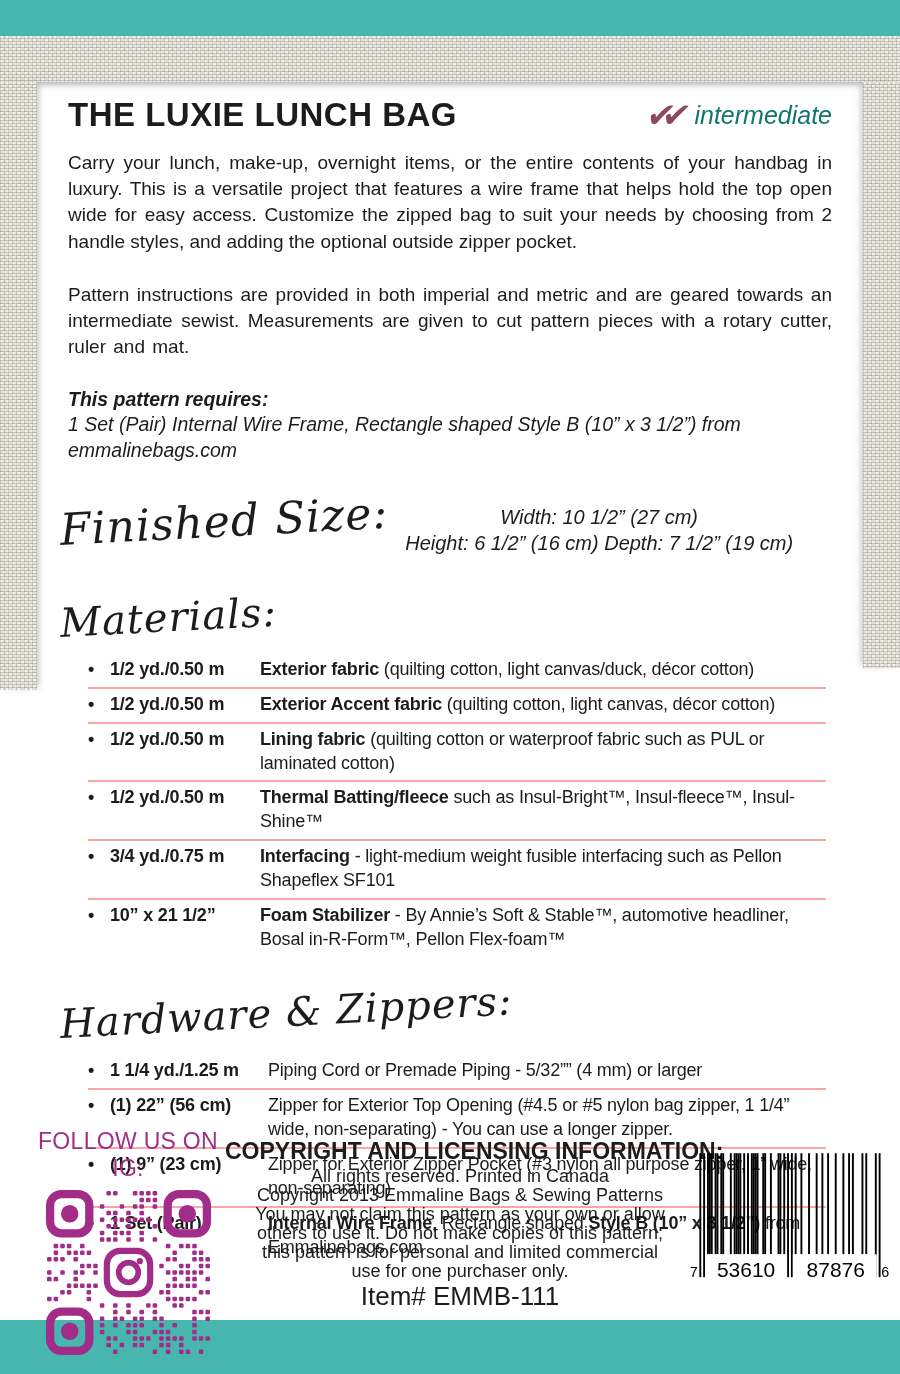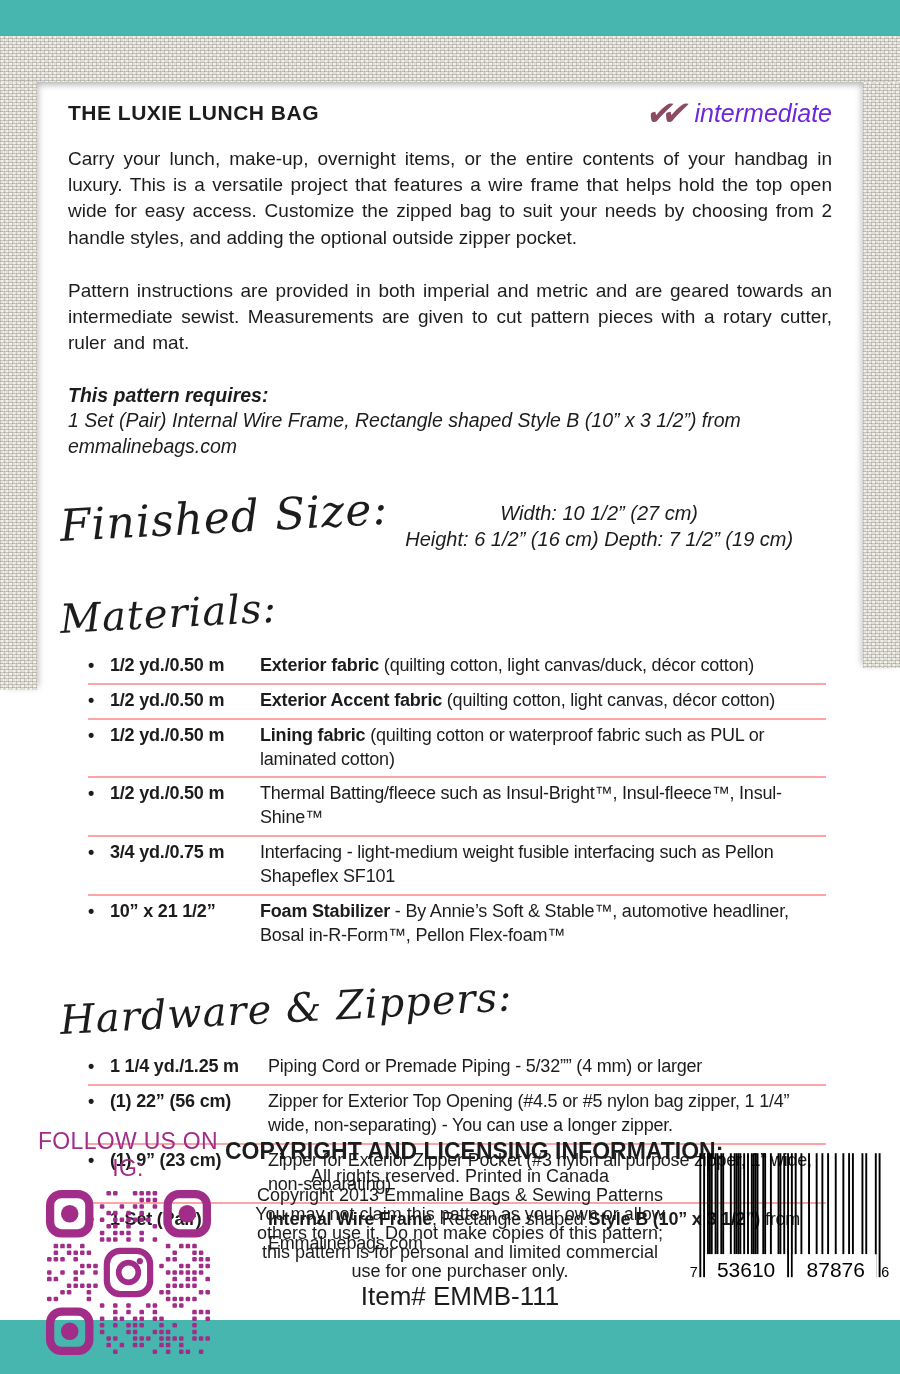--- a/index.html
+++ b/index.html
@@ -17,25 +17,25 @@
      background-size:3px 3px,4px 4px,6px 6px;}
   .linen-top{position:absolute;top:36px;left:0;right:0;height:46px;
      box-shadow:0 4px 7px -2px rgba(0,0,0,.35);}
   .linen-left{position:absolute;top:82px;left:0;width:37px;height:608px;
      box-shadow:4px 0 7px -3px rgba(0,0,0,.28);}
   .linen-right{position:absolute;top:82px;right:0;width:37px;height:586px;
      box-shadow:-4px 0 7px -3px rgba(0,0,0,.28);}
   
   .content{position:absolute;left:60px;right:60px;top:96px;}
   .title-row{display:flex;justify-content:space-between;align-items:center;padding:0 8px;}
-  .title{font-size:21px;font-weight:bold;letter-spacing:.5px;}
+  .title{font-size:33px;font-weight:bold;letter-spacing:.5px;}
   .skill{display:flex;align-items:center;}
   .checks{color:var(--maroon);font-size:34px;letter-spacing:-13px;padding-right:16px;
           transform:skewX(-10deg);line-height:1;}
-  .skill-label{font-style:italic;font-size:25px;color:#6d28d9;}
+  .skill-label{font-style:italic;font-size:25px;color:#0f766e;}
   .para{font-size:19px;line-height:1.38;text-align:justify;margin:16px 8px 0;}
   .para2{margin-top:27px;word-spacing:2px;}
   .requires{margin:26px 8px 16px;font-style:italic;font-size:19.5px;line-height:1.32;}
   .requires-heading{font-weight:bold;}
   .script{font-family:"DejaVu Serif",serif;font-style:italic;letter-spacing:1px;
           transform:rotate(-3deg);transform-origin:left center;display:inline-block;}
   .finished{display:flex;align-items:center;margin:40px 0 0;}
   .finished .script{font-size:44px;min-width:300px;}
   .size-values{flex:1;text-align:center;font-style:italic;font-size:20px;line-height:1.3;
                padding-right:30px;}
@@ -106,25 +106,25 @@
         <div class="spec-row">
           <span class="qty">1/2 yd./0.50 m</span>
           <span class="desc"><span style="font-weight: bold;">Exterior Accent fabric</span><span> (quilting cotton, light canvas, décor cotton)</span></span>
         </div>
         <div class="spec-row">
           <span class="qty">1/2 yd./0.50 m</span>
           <span class="desc"><span style="font-weight: bold;">Lining fabric</span><span> (quilting cotton or waterproof fabric such as PUL or laminated cotton)</span></span>
         </div>
         <div class="spec-row">
           <span class="qty">1/2 yd./0.50 m</span>
-          <span class="desc"><span style="font-weight: normal;">Thermal Batting/fleece</span><span> such as Insul-Bright™, Insul-fleece™, Insul-Shine™</span></span>
+          <span class="desc"><span style="font-weight: bold;">Thermal Batting/fleece</span><span> such as Insul-Bright™, Insul-fleece™, Insul-Shine™</span></span>
         </div>
         <div class="spec-row">
           <span class="qty">3/4 yd./0.75 m</span>
-          <span class="desc"><span style="font-weight: normal;">Interfacing</span><span> - light-medium weight fusible interfacing such as Pellon Shapeflex SF101</span></span>
+          <span class="desc"><span style="font-weight: bold;">Interfacing</span><span> - light-medium weight fusible interfacing such as Pellon Shapeflex SF101</span></span>
         </div>
         <div class="spec-row">
           <span class="qty">10” x 21 1/2”</span>
           <span class="desc"><span style="font-weight: bold;">Foam Stabilizer</span><span> - By Annie’s Soft &amp; Stable™, automotive headliner, Bosal in-R-Form™, Pellon Flex-foam™</span></span>
         </div>
       </div>
 
     <div class="section-head">
       <span class="script">Hardware &amp; Zippers:</span>
     </div>

